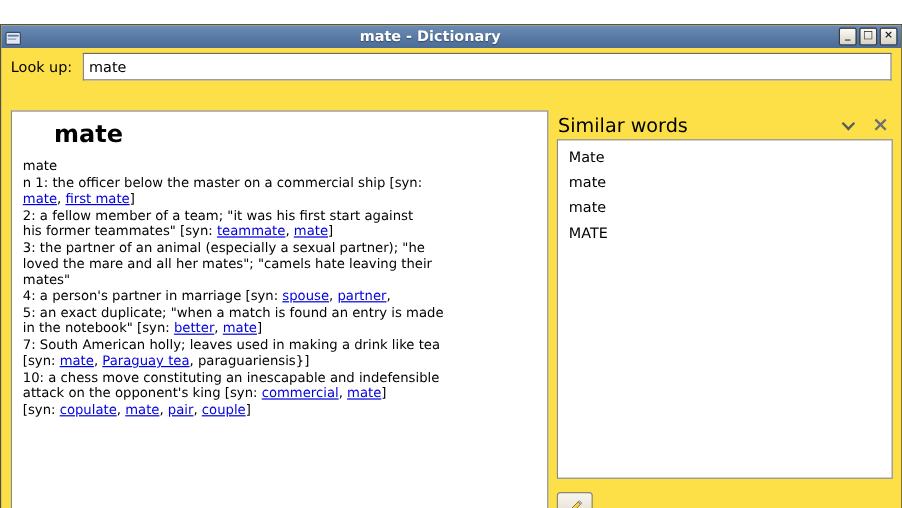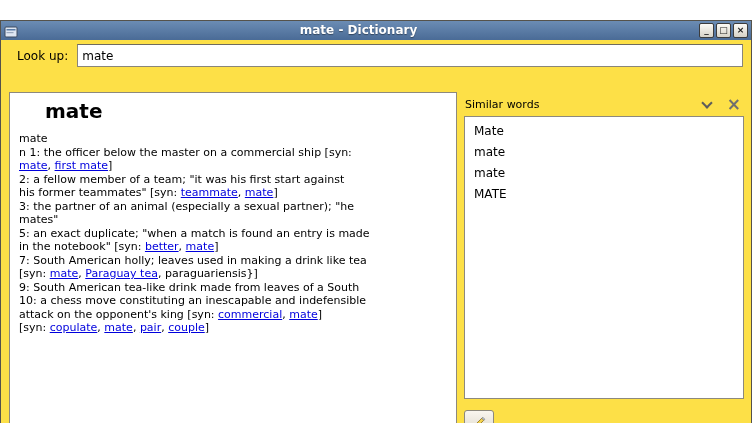--- a/index.html
+++ b/index.html
@@ -15,35 +15,35 @@
          text-shadow:0 1px 1px rgba(0,0,0,.4);}
   .win-buttons{display:flex;gap:2px;}
   .win-btn{width:15px;height:15px;box-sizing:border-box;border:1px solid #3c3c3c;border-radius:2px;
            background:linear-gradient(#fcfbf7,#d6d2c6);font-size:9px;line-height:13px;text-align:center;
            color:#1a1a1a;font-weight:bold;cursor:default;}
   
   .menubar{height:22px;display:flex;align-items:stretch;padding-left:2px;}
   .menu-item{padding:4px 8px 0 8px;font-size:12px;}
   .accel{text-decoration:underline;}
   
-  .lookup-row{display:flex;align-items:center;padding:4px 8px 5px 16px;gap:9px;}
+  .lookup-row{display:flex;align-items:center;padding:4px 8px 5px 8px;gap:9px;}
   .lookup-label{font-size:12px;}
   .lookup-input{flex:1;height:23px;box-sizing:border-box;border:1px solid #8a8679;border-top-color:#6f6b5f;
                 background:#fff;font:12px "DejaVu Sans","Liberation Sans",sans-serif;padding:0 4px;outline:none;}
   
   .main{position:absolute;left:8px;right:7px;top:71px;bottom:6px;display:flex;gap:7px;}
   .defpane{width:448px;box-sizing:border-box;background:#fff;border:1px solid #8d897d;
            padding:2px 9px;overflow:hidden;}
   .headword{font-size:20px;font-weight:bold;margin:4px 0 9px 26px;}
   .def-line{font-size:11px;line-height:13.5px;min-height:13.5px;white-space:pre-wrap;}
   .dict-link{color:#0000dd;text-decoration:underline;cursor:pointer;}
   
   .sidepanel{flex:1;display:flex;flex-direction:column;min-width:0;}
   .side-header{display:flex;align-items:center;height:24px;gap:4px;padding:0 1px;}
-  .side-title{flex:1;font-size:11px;}
+  .side-title{flex:1;font-size:16px;}
   .chevron{width:6px;height:6px;border-right:2px solid #5c5c5c;border-bottom:2px solid #5c5c5c;
            transform:rotate(45deg);margin:-3px 10px 0 0;cursor:pointer;}
   .side-close{font-size:17px;font-weight:bold;color:#6f6f6f;line-height:17px;padding:0 2px;cursor:pointer;}
   .side-list{flex:1;background:#fff;border:1px solid #8d897d;padding:3px 2px;overflow:hidden;}
   .side-item{font-size:12px;padding:4px 7px 3px 7px;}
   .side-footer{height:33px;display:flex;align-items:flex-end;padding-top:4px;}
   .clear-btn{width:30px;height:26px;box-sizing:border-box;border:1px solid #8d897d;border-radius:3px;
              background:linear-gradient(#f9f6ef,#dcd7c9);display:flex;align-items:center;justify-content:center;
              padding:0;cursor:pointer;}
 </style>
@@ -78,26 +78,27 @@
 
     <div class="defpane">
       <div class="headword">mate</div>
       <div id="deflines">
           <div class="def-line"><span>mate</span></div>
           <div class="def-line"><span>n 1: the officer below the master on a commercial ship [syn:</span></div>
           <div class="def-line"><a class="dict-link">mate</a><span>, </span><a class="dict-link">first mate</a><span>]</span></div>
           <div class="def-line"><span>2: a fellow member of a team; "it was his first start against</span></div>
           <div class="def-line"><span>his former teammates" [syn: </span><a class="dict-link">teammate</a><span>, </span><a class="dict-link">mate</a><span>]</span></div>
           <div class="def-line"><span>3: the partner of an animal (especially a sexual partner); "he</span></div>
+          <div class="def-line"><span>loved the mare and all her mates"; "camels hate leaving their</span></div>
           <div class="def-line"><span>mates"</span></div>
+          <div class="def-line"><span>4: a person's partner in marriage [syn: </span><a class="dict-link">spouse</a><span>, </span><a class="dict-link">partner</a><span>,</span></div>
           <div class="def-line"><span>5: an exact duplicate; "when a match is found an entry is made</span></div>
           <div class="def-line"><span>in the notebook" [syn: </span><a class="dict-link">better</a><span>, </span><a class="dict-link">mate</a><span>]</span></div>
           <div class="def-line"><span>7: South American holly; leaves used in making a drink like tea</span></div>
           <div class="def-line"><span>[syn: </span><a class="dict-link">mate</a><span>, </span><a class="dict-link">Paraguay tea</a><span>, paraguariensis}]</span></div>
-          <div class="def-line"><span>9: South American tea-like drink made from leaves of a South</span></div>
           <div class="def-line"><span>10: a chess move constituting an inescapable and indefensible</span></div>
           <div class="def-line"><span>attack on the opponent's king [syn: </span><a class="dict-link">commercial</a><span>, </span><a class="dict-link">mate</a><span>]</span></div>
           <div class="def-line"><span>[syn: </span><a class="dict-link">copulate</a><span>, </span><a class="dict-link">mate</a><span>, </span><a class="dict-link">pair</a><span>, </span><a class="dict-link">couple</a><span>]</span></div>
         </div>
     </div>
 
     <div class="sidepanel">
       <div class="side-header">
         <span class="side-title">Similar words</span>
         <span class="chevron"></span>

